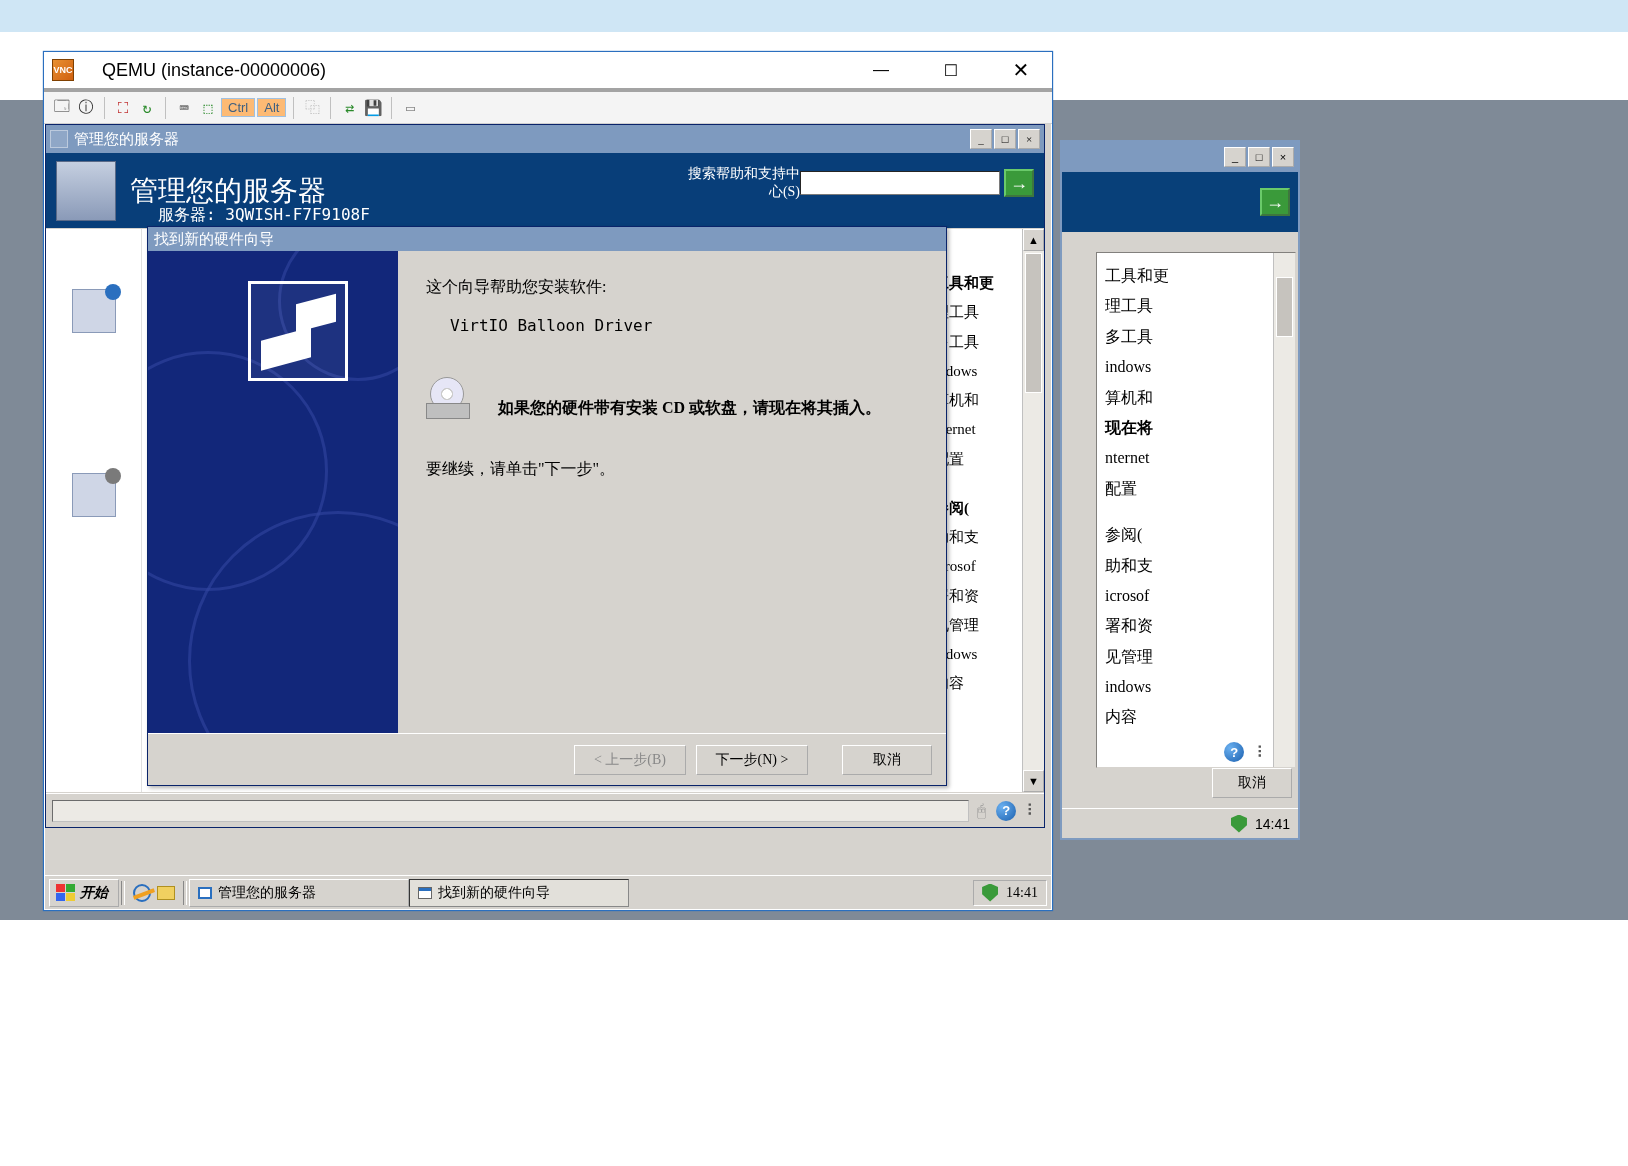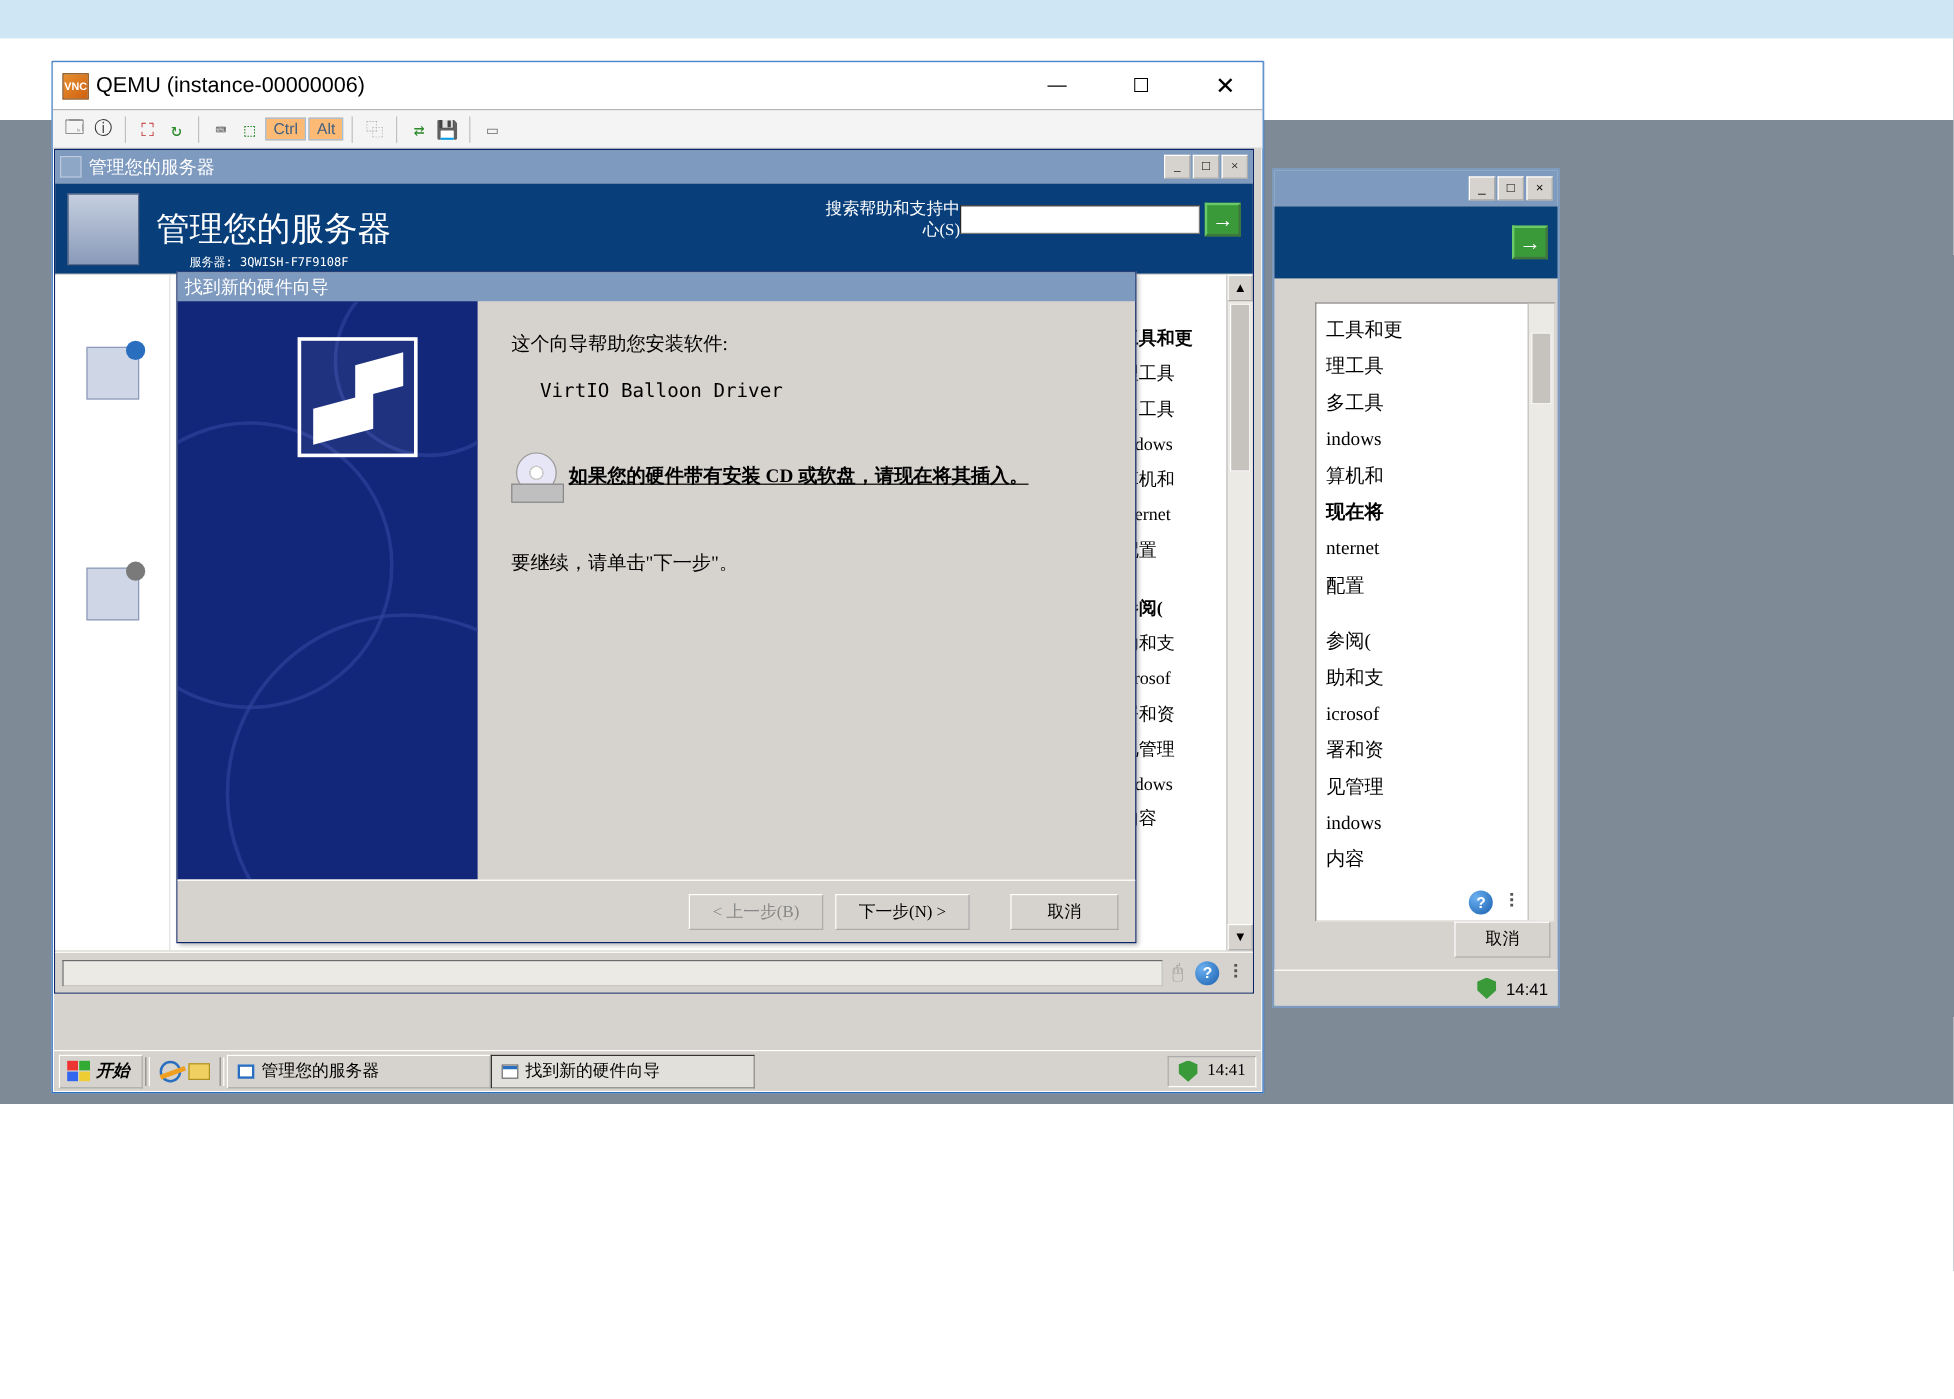--- a/index.html
+++ b/index.html
@@ -114,23 +114,24 @@
   background: #ffffff;
   border: 1px solid #2a6fbf;
   box-shadow: 0 0 1px #2a6fbf;
 }
 .qemu-titlebar {
   height: 40px;
   background: #ffffff;
   display: flex;
   align-items: center;
   padding: 0 8px;
-  border-bottom: 1px solid #a3a3a3;
+  border-bottom: 4px solid #a3a3a3;
   font-size: 18px;
   color: #000;
+  gap: 22px;
 }
 .qemu-titlebar .title-text { flex: 1; margin-left: 6px; }
 .qemu-titlebar .win-controls { display: flex; gap: 24px; align-items: center; }
 .qemu-titlebar .win-btn {
   width: 46px; height: 30px;
   display: flex; align-items: center; justify-content: center;
   font-size: 16px;
 }
 .qemu-titlebar .win-btn.close { font-size: 20px; font-weight: 300; }
 .vnc-icon {
@@ -230,21 +231,21 @@
   border: 1px solid #5a6a88;
 }
 .mgr-header .h-title {
   font-size: 28px;
   margin-left: 14px;
 }
 .mgr-header .h-sub {
   position: absolute;
   left: 112px;
   bottom: 2px;
-  font-size: 10px;
+  font-size: 16px;
   font-family: "SimSun", monospace;
 }
 .mgr-header .search {
   position: absolute;
   right: 10px; top: 12px;
   display: flex;
   align-items: center;
   font-size: 14px;
 }
 .mgr-header .search .slabel { text-align: right; margin-right: 0; max-width:120px; }
@@ -426,22 +427,22 @@
   color: #000;
 }
 .wiz-main .wiz-title {
   font-size: 22px;
   font-weight: bold;
   margin-bottom: 40px;
 }
 .wiz-main .wiz-line { margin-bottom: 18px; }
 .wiz-main .wiz-driver { font-family: monospace; margin-left: 24px; margin-bottom: 40px; }
 .wiz-main .wiz-cd {
-  display:flex; align-items:center; gap:4px;
-  font-weight:bold; margin-bottom:40px;text-decoration:underline;
+  display:flex; align-items:flex-end; gap:28px;
+  font-weight:bold; margin-bottom:40px;
 }
 .cd-icon {
   width:44px; height:44px;
   position:relative;
   flex-shrink:0;
 }
 .cd-icon .disc{
   position:absolute; top:2px; left:4px;
   width:34px; height:34px; border-radius:50%;
   background: radial-gradient(circle,#fff 0 20%,#ccc 22% 26%,#e6e6f6 28% 100%);

